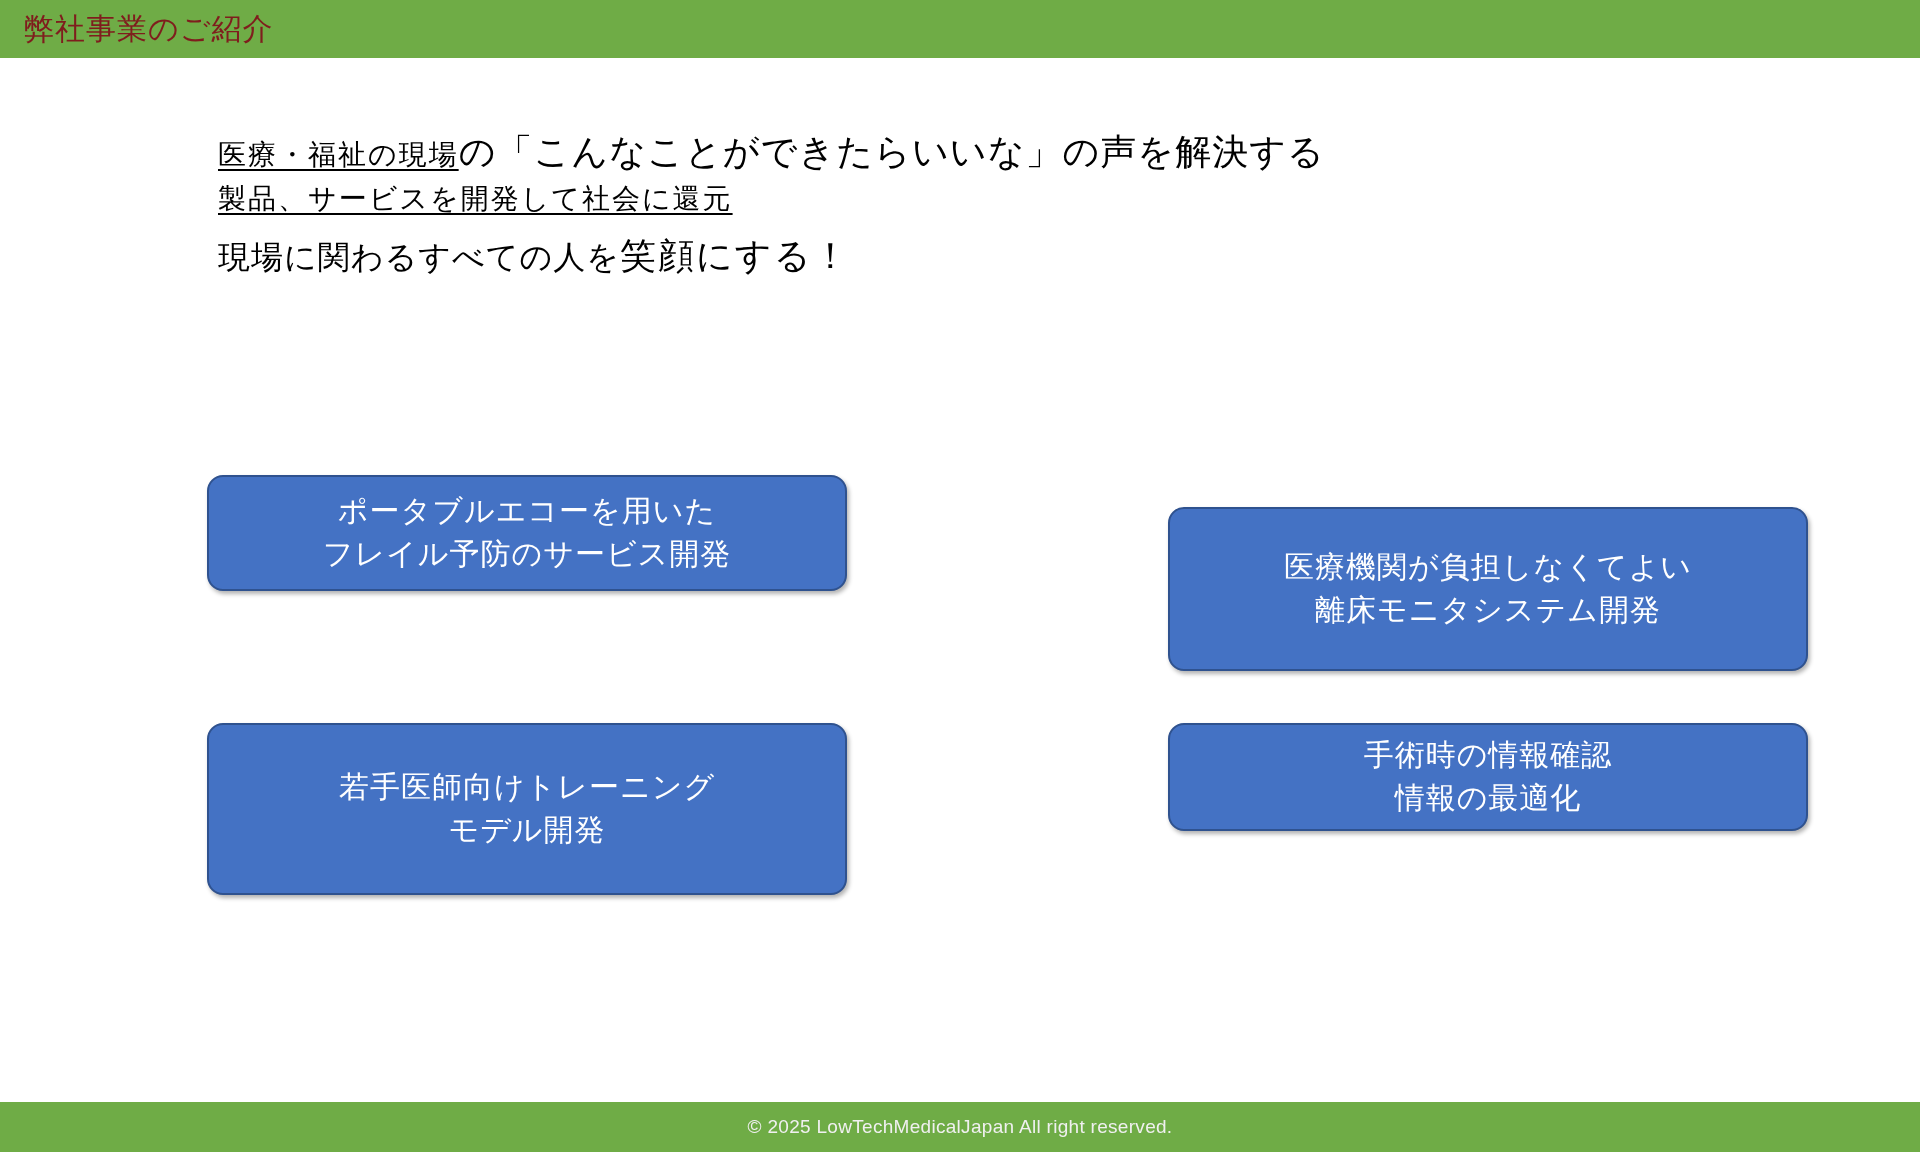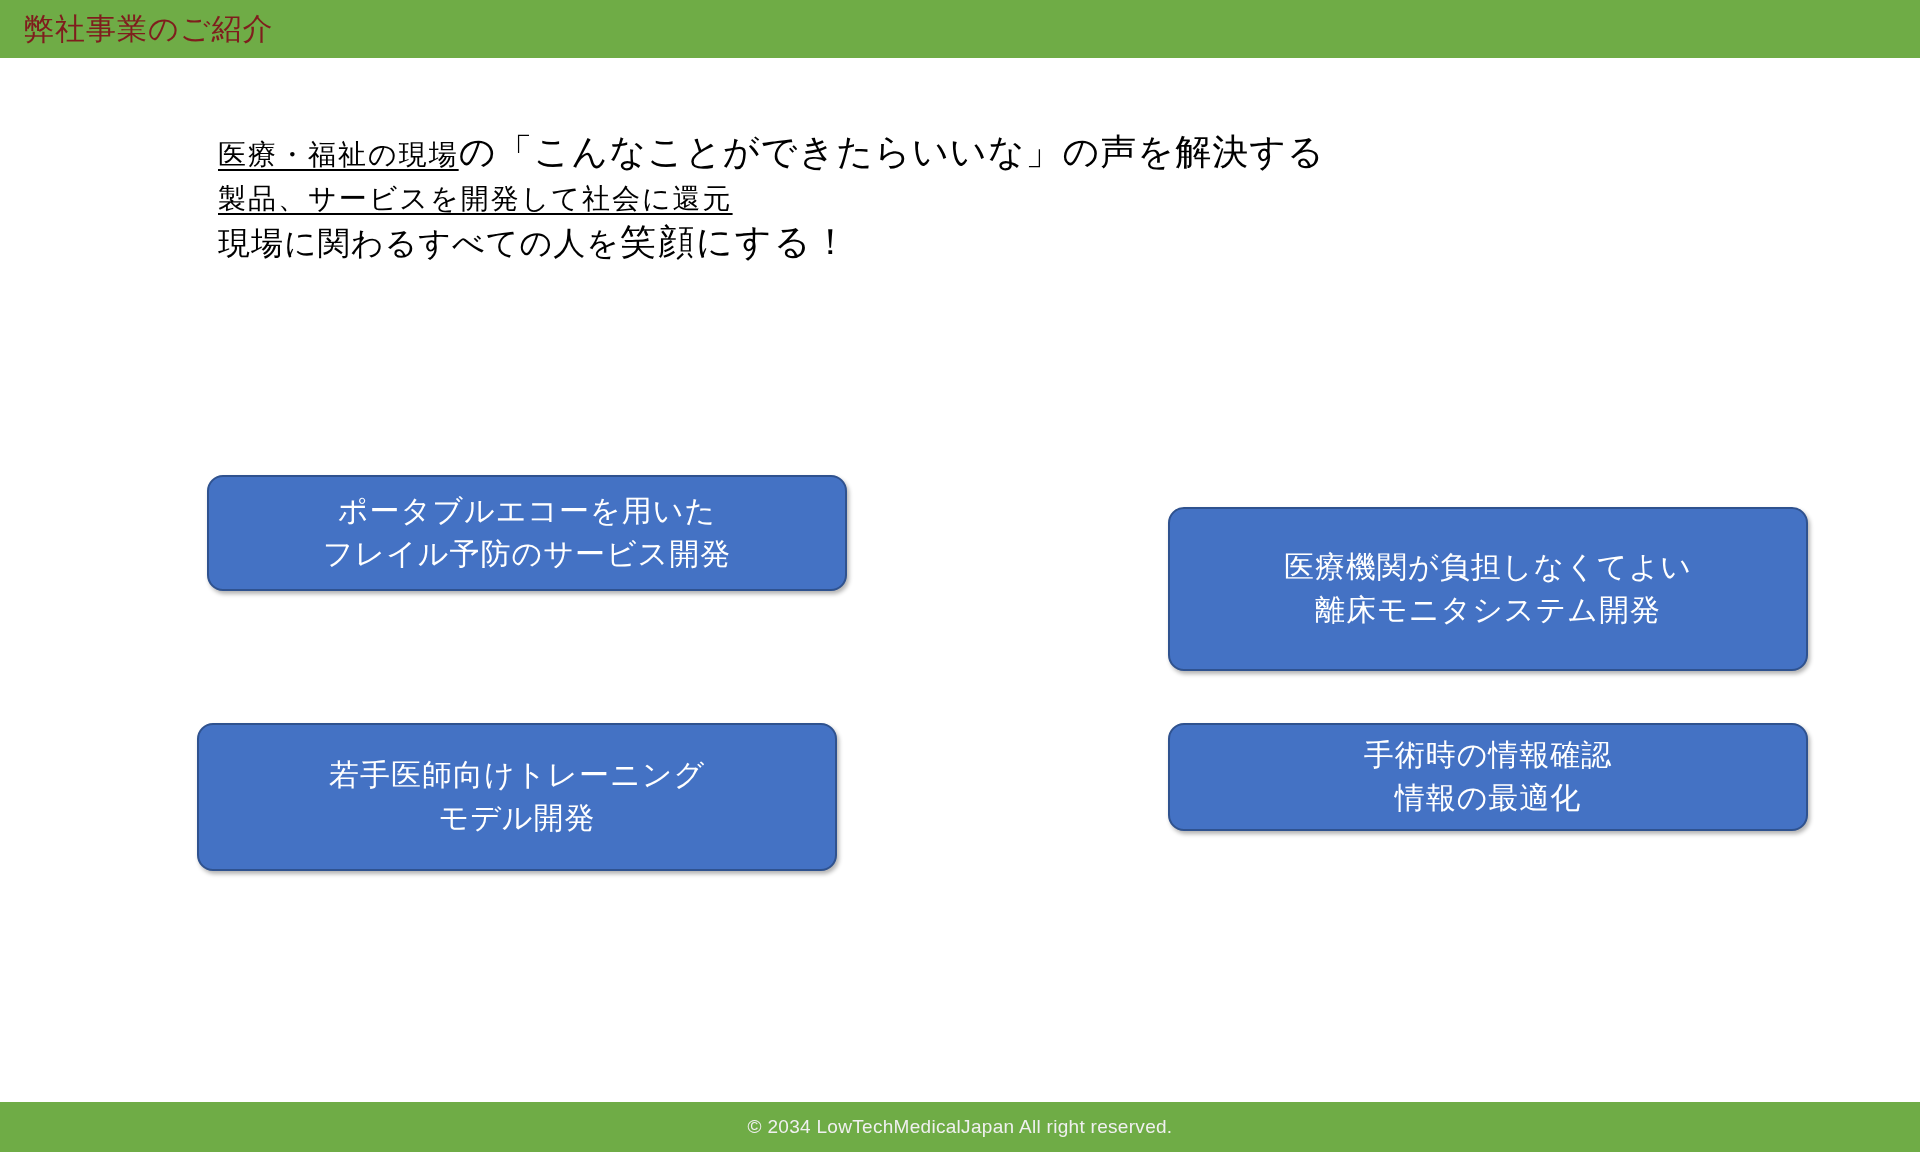--- a/index.html
+++ b/index.html
@@ -58,20 +58,21 @@
   }
   .underline {
     text-decoration: underline;
     text-underline-offset: 5px;
     text-decoration-thickness: 2px;
   }
   .headline-row.line2 {
     margin-top: 4px;
   }
   .headline-row.line3 {
+    margin-top: 14px;
   }
   .hl-mid {
     font-size: 36px;
     letter-spacing: 2px;
   }
   .hl-mid-small {
     font-size: 32px;
     letter-spacing: 1px;
   }
 
@@ -89,21 +90,21 @@
     text-align: center;
     font-size: 30px;
     line-height: 1.42;
     letter-spacing: 1px;
     box-shadow: 2px 3px 4px rgba(0,0,0,0.30);
   }
   .box span { display: block; white-space: pre-line; }
 
   #box-echo   { left: 207px;  top: 475px; width: 640px;  height: 116px; }
   #box-monitor{ left: 1168px; top: 475px; width: 640px;  height: 164px; margin-top: 32px; }
-  #box-training{ left: 197px; top: 723px; width: 640px;  height: 148px; }
+  #box-training{ left: 207px; top: 723px; width: 640px;  height: 172px; }
   #box-surgery{ left: 1168px; top: 723px; width: 640px;  height: 108px; }
 
   
   .footer-bar {
     position: absolute;
     left: 0;
     bottom: 0;
     width: 1920px;
     height: 50px;
     background: #6FAC46;
@@ -147,14 +148,14 @@
 <div class="box" id="box-training">
   <span>若手医師向けトレーニング
 モデル開発</span>
 </div>
 <div class="box" id="box-surgery">
   <span>手術時の情報確認
 情報の最適化</span>
 </div>
 
 <div class="footer-bar">
-  <div class="footer-text">© 2034 LowTechMedicalJapan All right reserved.</div>
+  <div class="footer-text">© 2025 LowTechMedicalJapan All right reserved.</div>
 </div>
 
 </body></html>

